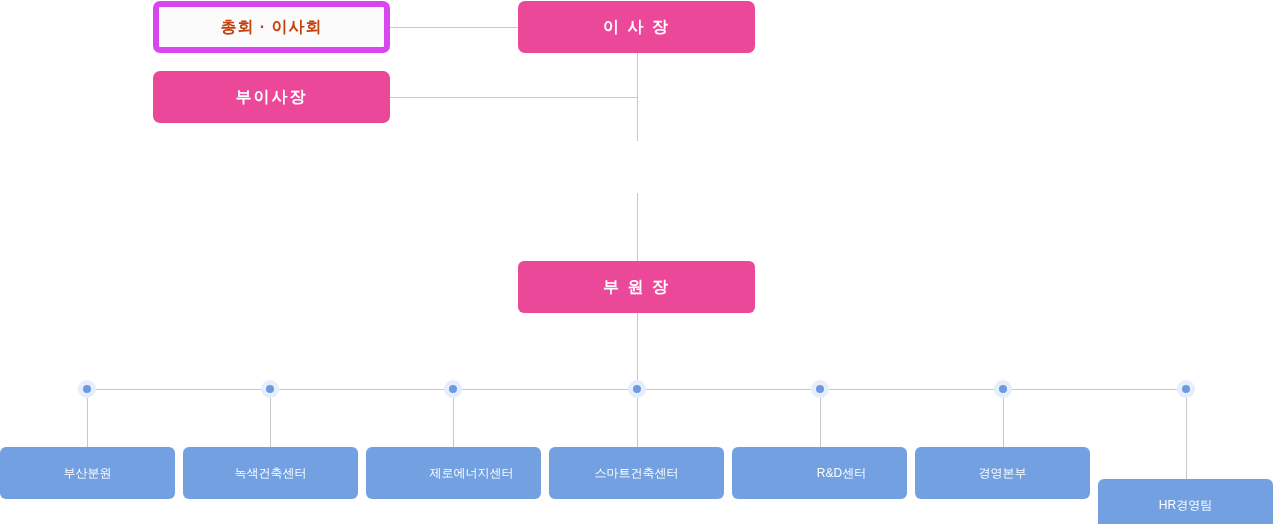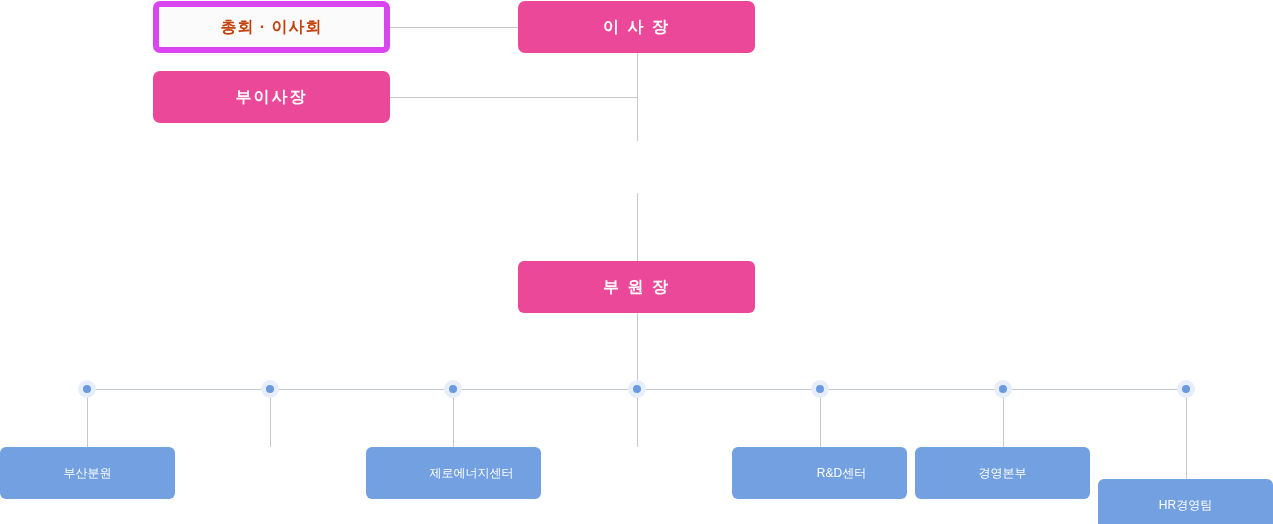--- a/index.html
+++ b/index.html
@@ -126,23 +126,25 @@
 
   <div class="node node-navy" style="left:518px; top:1px; width:237px; height:52px;">이 사 장</div>
 
   <div class="node node-navy" style="left:153px; top:71px; width:237px; height:52px;">부이사장</div>
 
 
   <div class="node node-navy" style="left:518px; top:261px; width:237px; height:52px;border-radius:6px;">부 원 장</div>
 
   <div class="node node-light" style="left:0px; top:447px; width:175px; height:52px;">부산분원</div>
 
+  <div class="node node-light" style="left:183px; top:447px; width:175px; height:52px;">녹색건축센터</div>
 
   <div class="node node-light" style="left:366px; top:447px; width:175px; height:52px;padding-left:36px;">제로에너지센터</div>
 
+  <div class="node node-light" style="left:549px; top:447px; width:175px; height:52px;">스마트건축센터</div>
 
   <div class="node node-light" style="left:732px; top:447px; width:175px; height:52px;padding-left:44px;">R&amp;D센터</div>
 
   <div class="node node-light" style="left:915px; top:447px; width:175px; height:52px;">경영본부</div>
 
   <div class="node node-light" style="left:1098px; top:479px; width:175px; height:52px;">HR경영팀</div>
 
 </div>
 
 </body></html>

